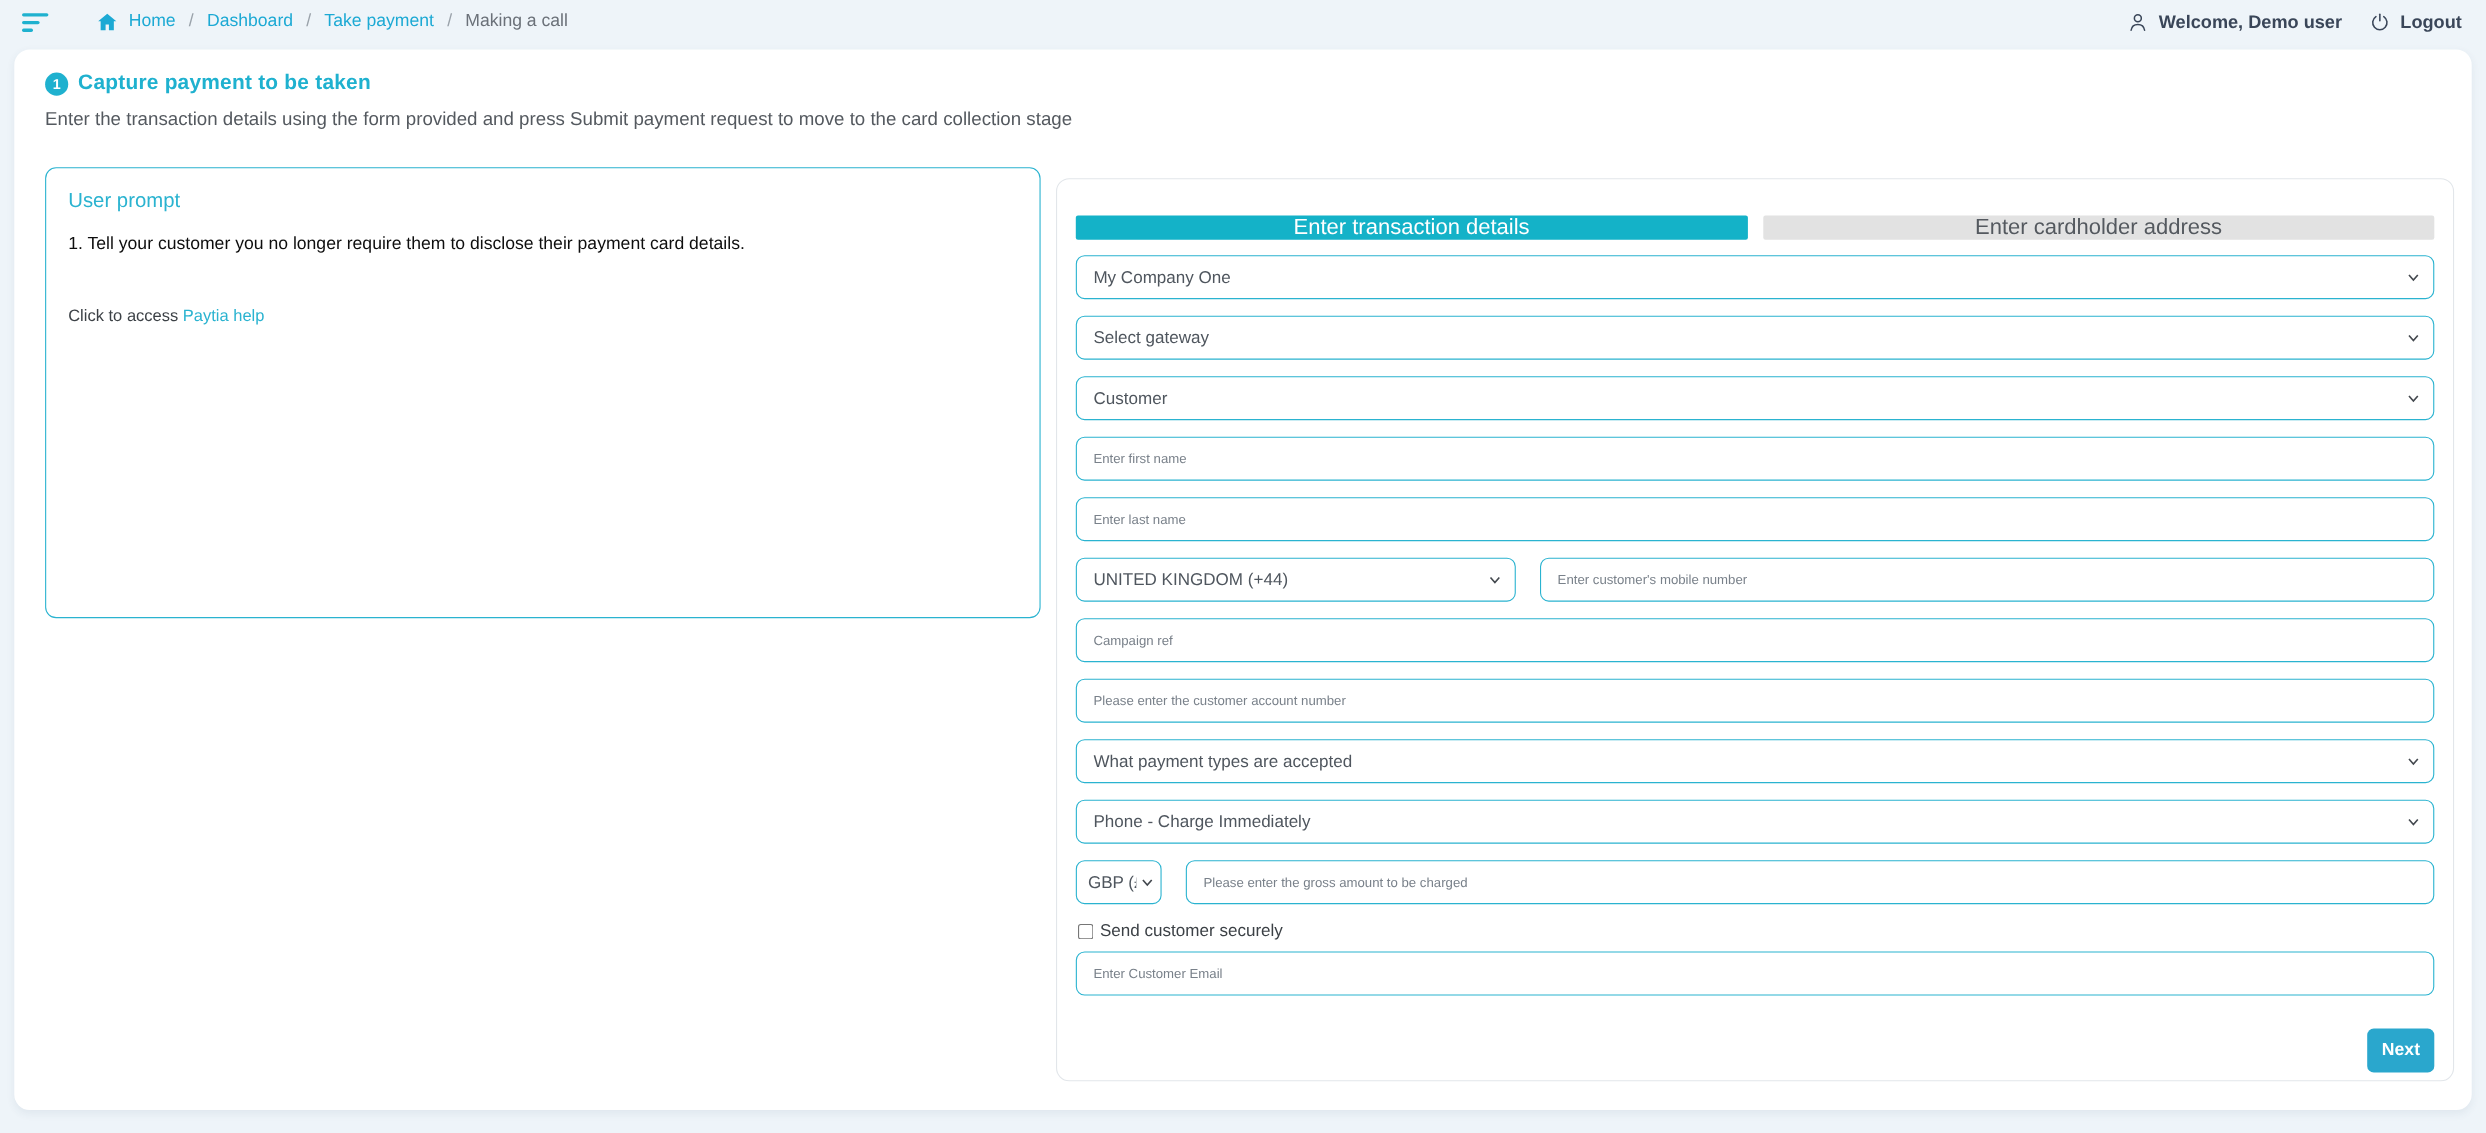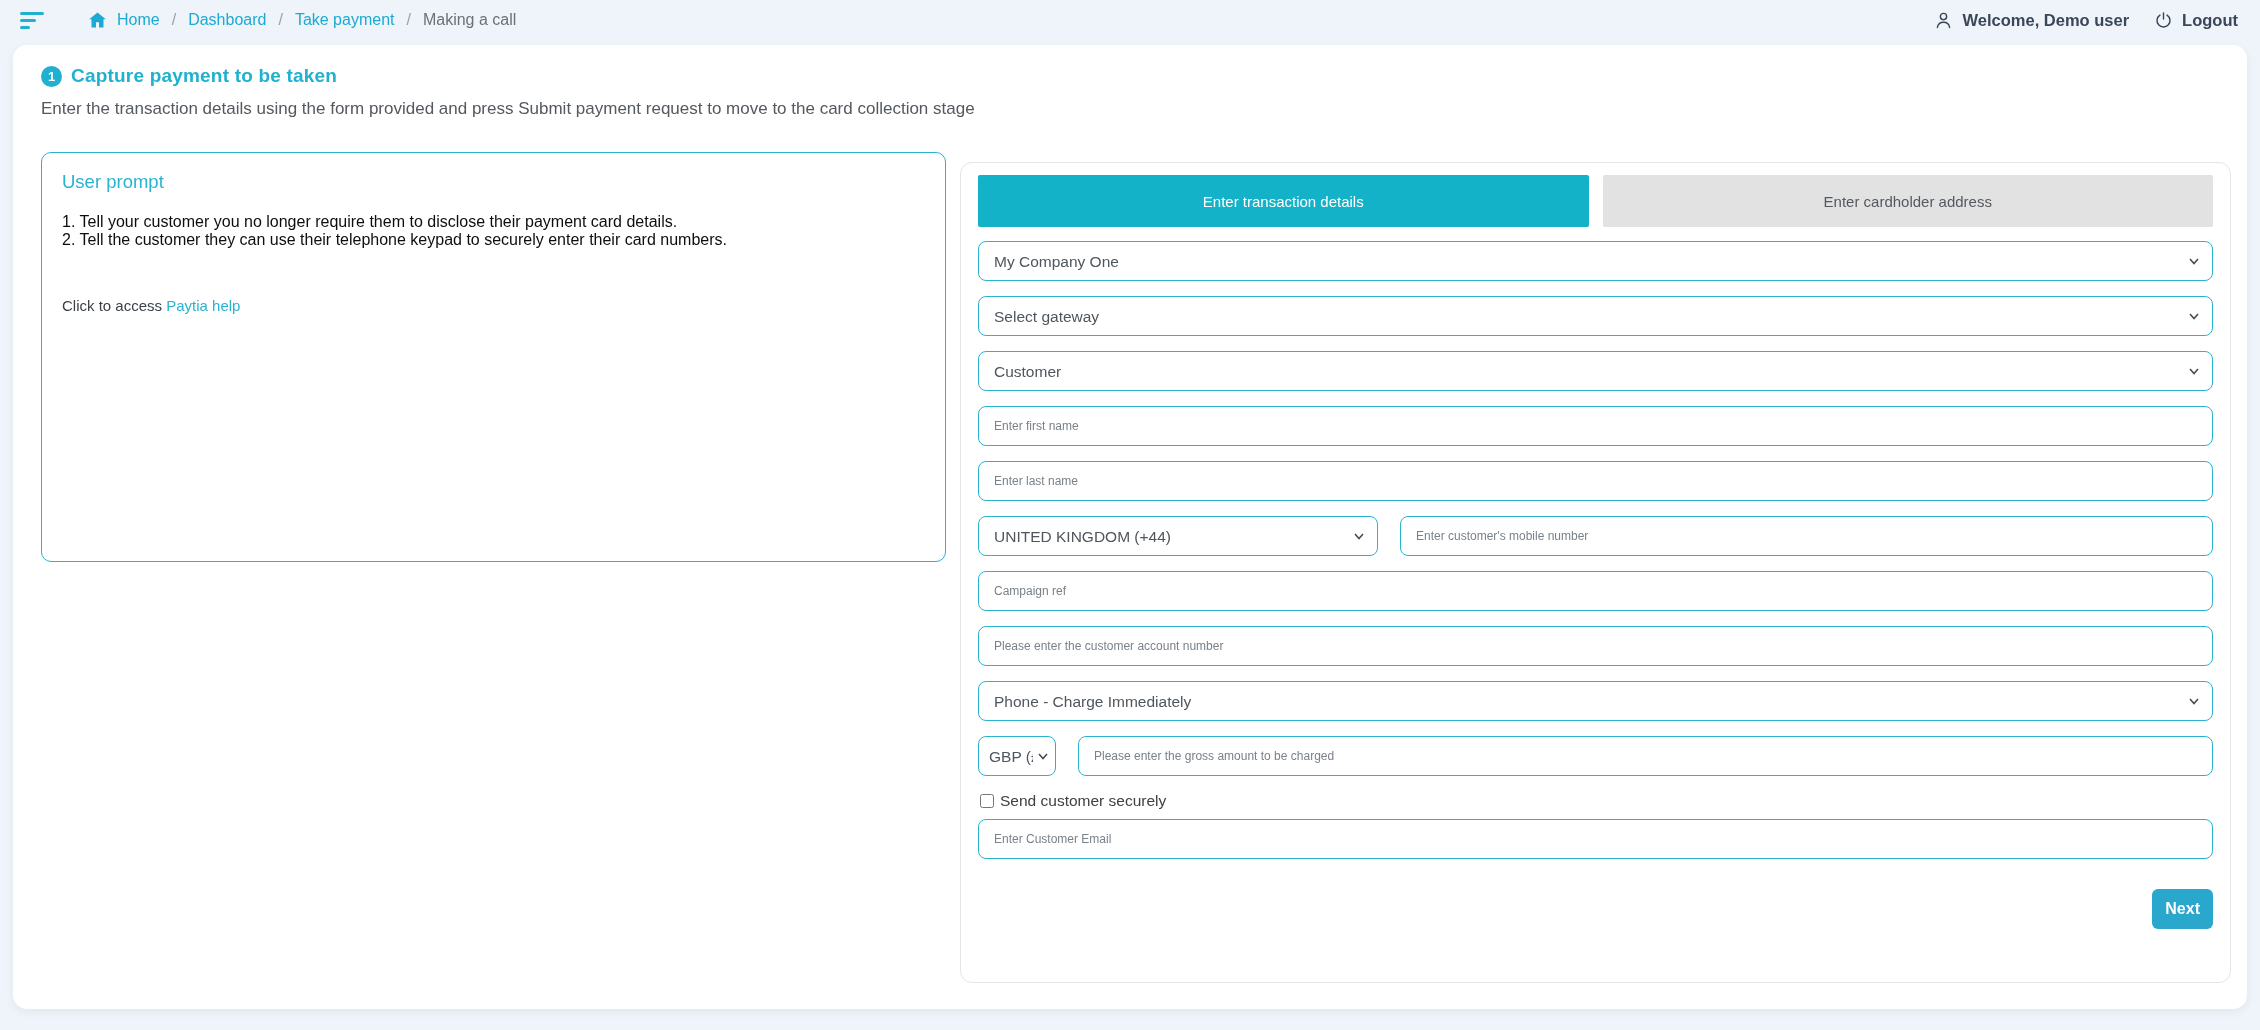--- a/index.html
+++ b/index.html
@@ -78,25 +78,26 @@
     margin-top:10px;
     width:1271px; height:821px;
     background:#fff;
     border:1px solid #e2e6ea;
     border-radius:12px;
     padding:12px 17px 20px 17px;
     display:flex; flex-direction:column;
   }
   .tabs { display:flex; gap:14px; margin-bottom:14px; }
   .tab {
-    flex:1; height:52px;
+    flex:1; height:22px;
     border:none; border-radius:2px;
     background:#e2e2e2; color:#54595f;
-    font-family:inherit; font-size:15px;
+    font-family:inherit; font-size:20px;
     cursor:pointer;
+    margin-top:21px;
   }
   .tab.active { background:#14b2c8; color:#ffffff; }
 
   .frow { display:flex; gap:22px; margin-bottom:15px; }
   .grow { flex:1; }
 
   .select-wrap { position:relative; }
   .select-wrap select {
     width:100%; height:40px;
     appearance:none; -webkit-appearance:none;
@@ -191,21 +192,20 @@
     <span class="step-circle">1</span>
     <h1>Capture payment to be taken</h1>
   </div>
   <p class="subtitle">Enter the transaction details using the form provided and press Submit payment request to move to the card collection stage</p>
 
   <div class="content">
 
     <section class="prompt-panel">
       <h2>User prompt</h2>
       <p class="pl">1. Tell your customer you no longer require them to disclose their payment card details.</p>
-      <p class="pl pl2">2. Tell the customer they can use their telephone keypad to securely enter their card numbers.</p>
       <p class="help"><span>Click to access </span><a>Paytia help</a></p>
     </section>
 
     <section class="form-panel">
 
       <div class="tabs">
         <button class="tab active">Enter transaction details</button>
         <button class="tab">Enter cardholder address</button>
       </div>
 
@@ -263,20 +263,30 @@
       </div>
 
       <div class="frow">
         <input class="txt grow" type="text" placeholder="Campaign ref" style="">
       </div>
 
       <div class="frow">
         <input class="txt grow" type="text" placeholder="Please enter the customer account number" style="">
       </div>
 
+      <div class="frow">
+        <div class="select-wrap grow">
+          <select>
+            <option>What payment types are accepted</option>
+          </select>
+          <svg class="chev" width="12" height="12" viewBox="0 0 12 12">
+              <polyline points="2,4 6,8.5 10,4" fill="none" stroke="#44494f" stroke-width="1.5"></polyline>
+            </svg>
+        </div>
+      </div>
 
       <div class="frow">
         <div class="select-wrap grow">
           <select>
             <option>Phone - Charge Immediately</option>
           </select>
           <svg class="chev" width="12" height="12" viewBox="0 0 12 12">
               <polyline points="2,4 6,8.5 10,4" fill="none" stroke="#44494f" stroke-width="1.5"></polyline>
             </svg>
         </div>

